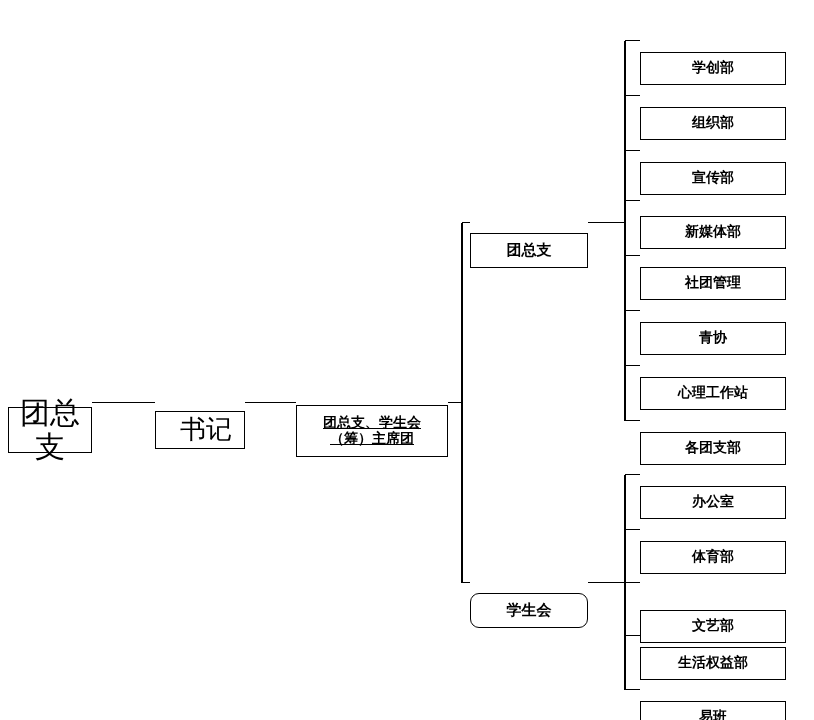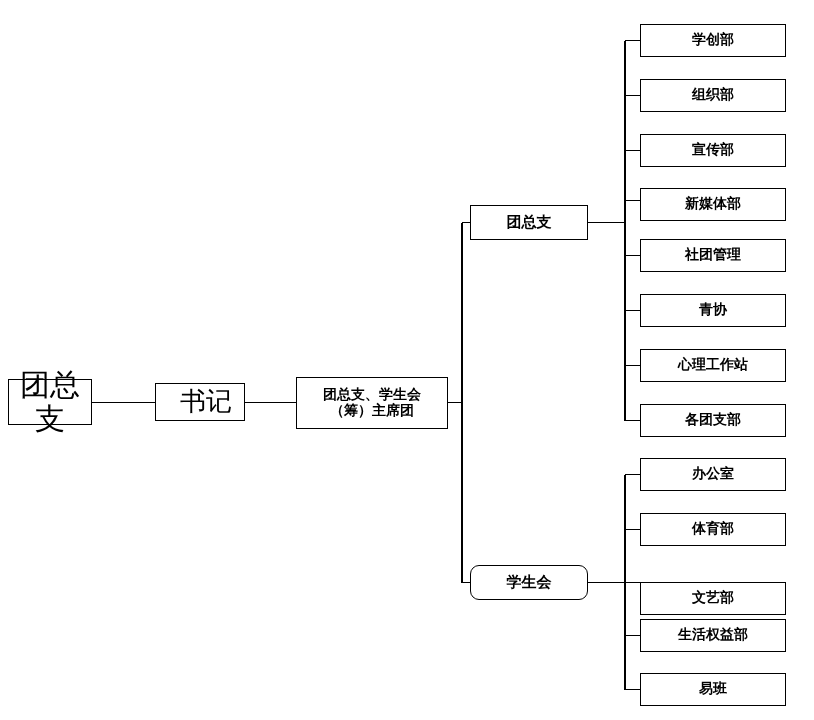--- a/index.html
+++ b/index.html
@@ -23,24 +23,25 @@
     box-sizing: border-box;
     border: 1.5px solid #000;
     background: #ffffff;
     display: flex;
     flex-direction: column;
     align-items: center;
     justify-content: center;
     text-align: center;
     z-index: 1;
     line-height: 1.15;
+    margin-top: 28px;
   }
   .root-box      { left: 8px;   top: 379px; width: 84px;  height: 46px; font-size: 30px; }
   .secretary-box { left: 155px; top: 383px; width: 90px;  height: 38px; font-size: 26px; padding-left: 12px; }
-  .presidium-box { left: 296px; top: 377px; width: 152px; height: 52px; font-size: 14px; font-weight: bold; }
+  .presidium-box { left: 296px; top: 377px; width: 152px; height: 52px; font-size: 14px; font-weight: bold; text-decoration: underline; }
   .branch-box    { left: 470px; width: 118px; height: 35px; font-size: 15px; font-weight: bold; }
   .branch-0      { top: 205px; }
   .branch-1      { top: 565px; border-radius: 9px; }
   .leaf-box      { left: 640px; width: 146px; height: 33px; font-size: 14px; font-weight: bold; }
 </style>
 </head>
 <body>
 
 <div class="canvas">
 

